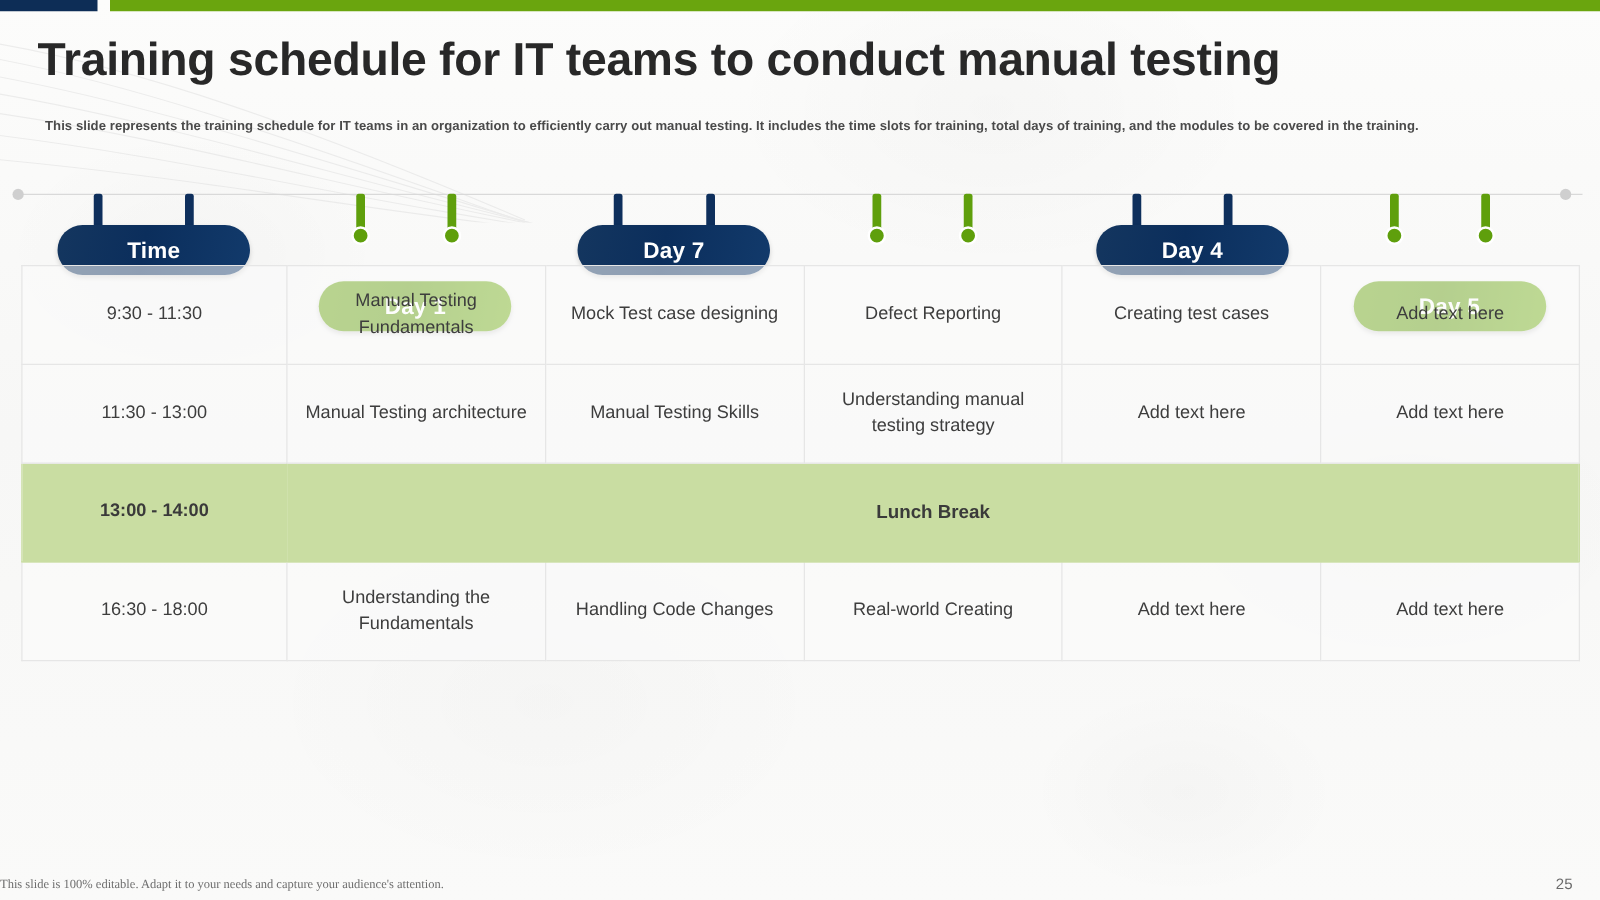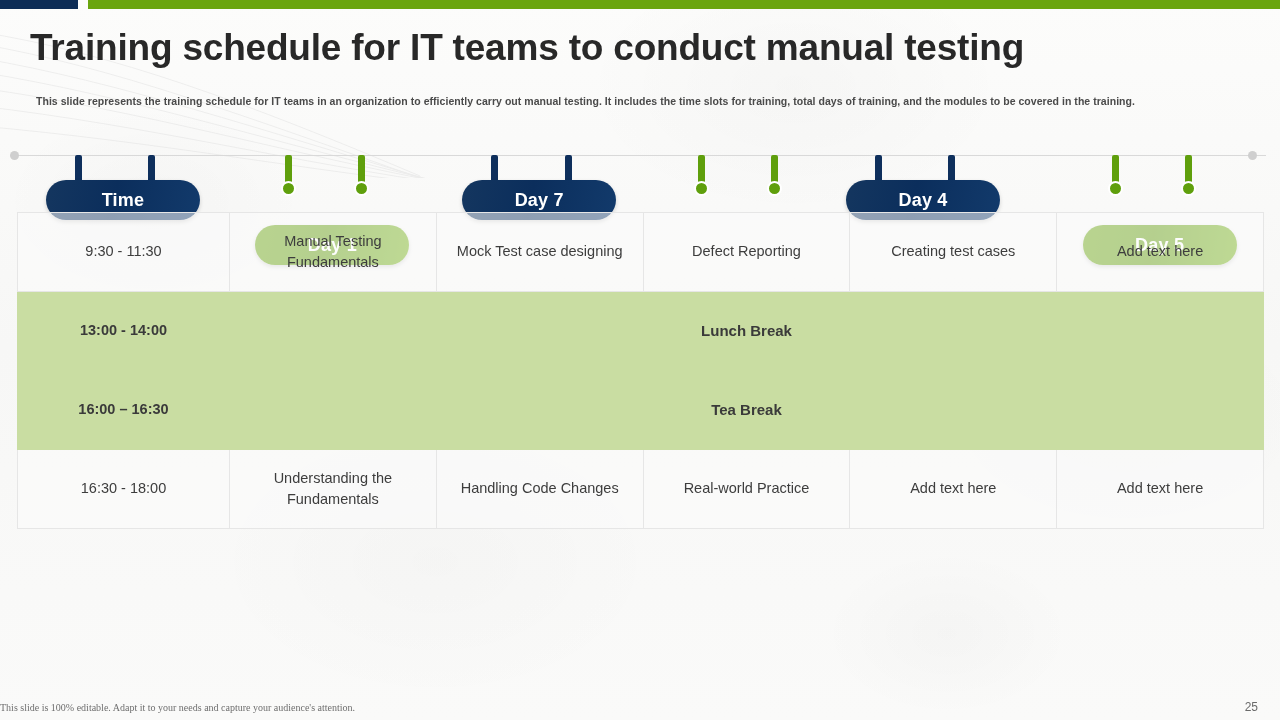--- a/index.html
+++ b/index.html
@@ -240,21 +240,21 @@
         <div class="knob navy" style="left: 98.41px;"></div>
         <div class="pill navy">Day 7</div>
       </div>
       <div class="pill-wrap" style="left: 669px; width: 154px;">
         <div class="pill-plate"></div>
         <div class="stem green" style="left: 29.26px;"></div>
         <div class="knob green" style="left: 25.26px;"></div>
         <div class="stem green" style="left: 102.41px;"></div>
         <div class="knob green" style="left: 98.41px;"></div>
       </div>
-      <div class="pill-wrap" style="left: 846px; width: 154px;">
+      <div class="pill-wrap" style="left: 877px; width: 154px;">
         <div class="pill-plate"></div>
         <div class="stem navy" style="left: 29.26px;"></div>
         <div class="knob navy" style="left: 25.26px;"></div>
         <div class="stem navy" style="left: 102.41px;"></div>
         <div class="knob navy" style="left: 98.41px;"></div>
         <div class="pill navy">Day 4</div>
       </div>
       <div class="pill-wrap" style="left: 1082.6px; width: 154px;">
         <div class="pill-plate"></div>
         <div class="stem green" style="left: 29.26px;"></div>
@@ -276,33 +276,37 @@
     </colgroup>
     <tbody id="table-body">
         <tr class="normal">
           <td class="time-cell">9:30 - 11:30</td>
           <td>Manual Testing Fundamentals</td>
           <td>Mock Test case designing</td>
           <td>Defect Reporting</td>
           <td>Creating test cases</td>
           <td>Add text here</td>
         </tr>
+        <tr class="normal">
+          <td class="time-cell">11:30 - 13:00</td>
+          <td>Manual Testing architecture</td>
+          <td>Manual Testing Skills</td>
+          <td>Understanding manual testing strategy</td>
+          <td>Add text here</td>
+          <td>Add text here</td>
+        </tr>
         <tr class="break">
           <td class="time-cell">13:00 - 14:00</td>
           <td class="break-label" colspan="5">Lunch Break</td>
-        </tr>
-        <tr class="break">
-          <td class="time-cell">16:00 – 16:30</td>
-          <td class="break-label" colspan="5">Tea Break</td>
         </tr>
         <tr class="normal">
           <td class="time-cell">16:30 - 18:00</td>
           <td>Understanding the Fundamentals</td>
           <td>Handling Code Changes</td>
-          <td>Real-world Practice</td>
+          <td>Real-world Creating</td>
           <td>Add text here</td>
           <td>Add text here</td>
         </tr>
       </tbody>
   </table>
 
   <div id="footer-note">This slide is 100% editable.  Adapt it to your needs and capture your audience's attention.</div>
   <div id="page-number">25</div>
 
 </div>

